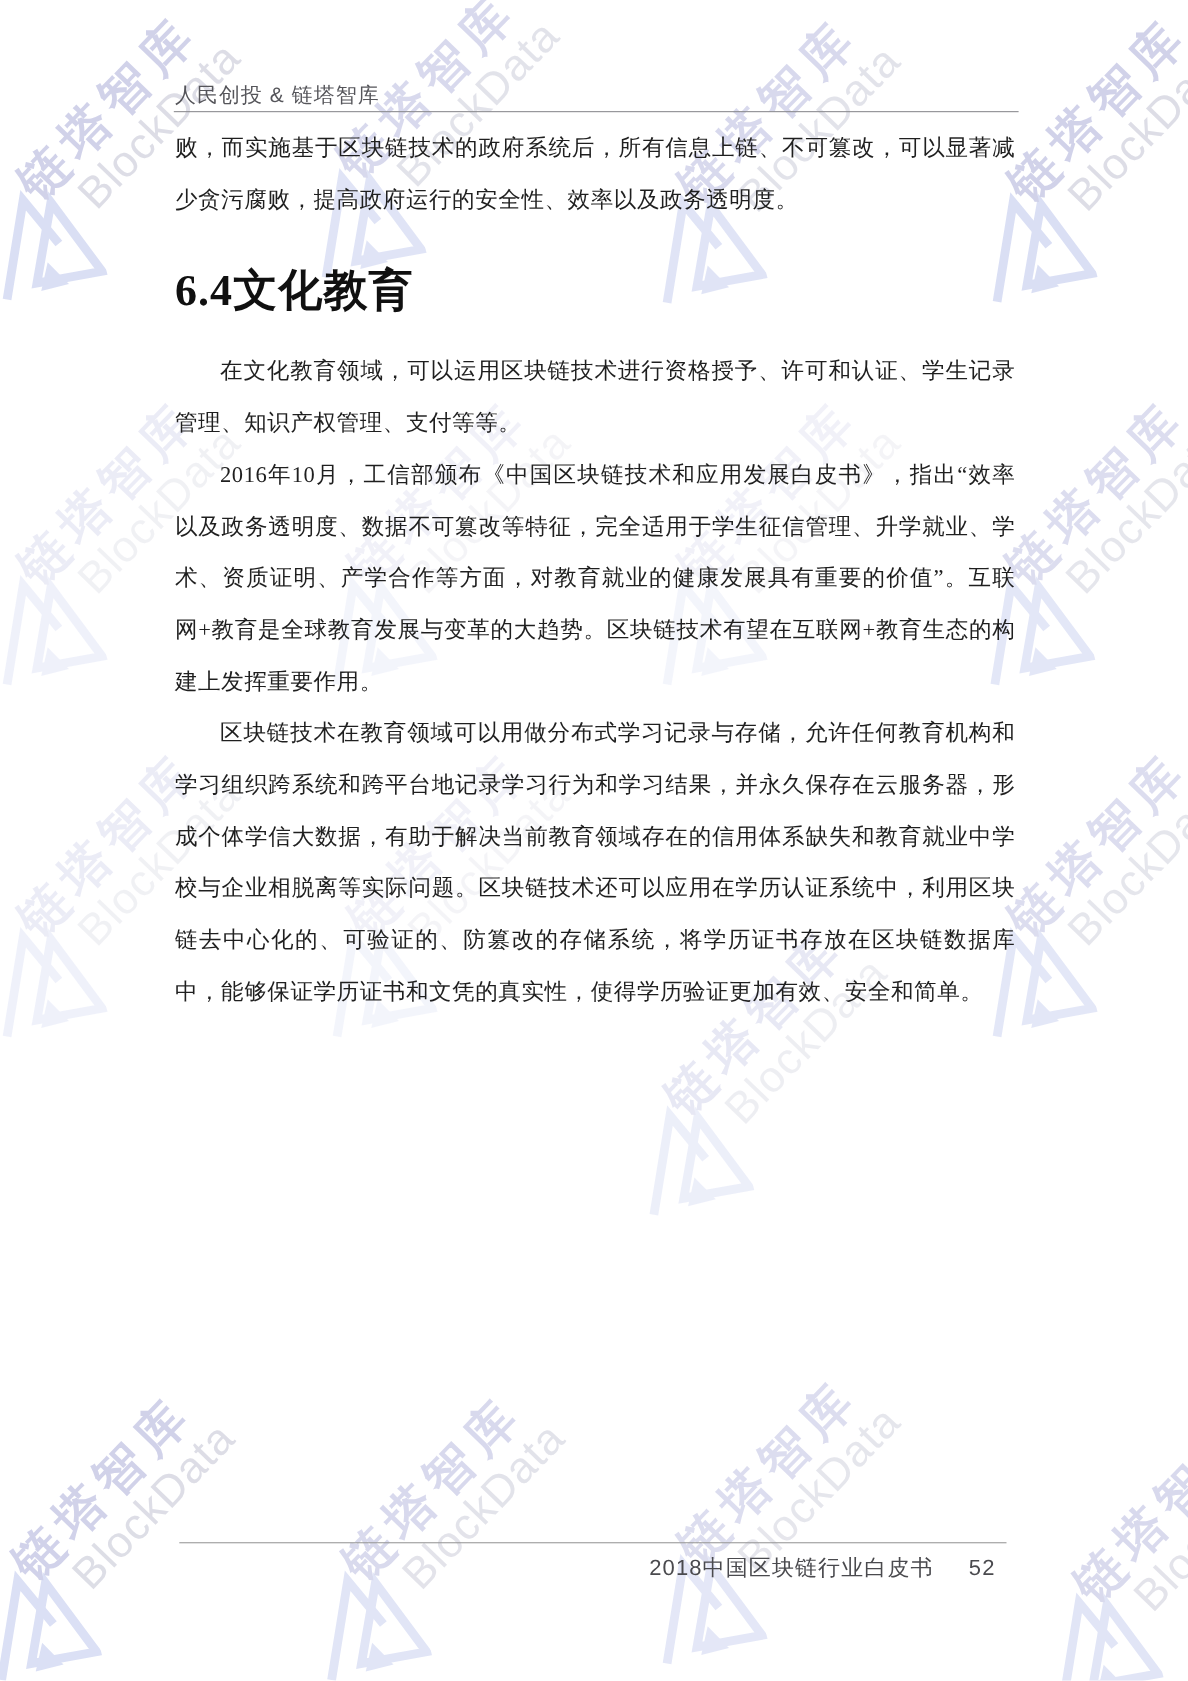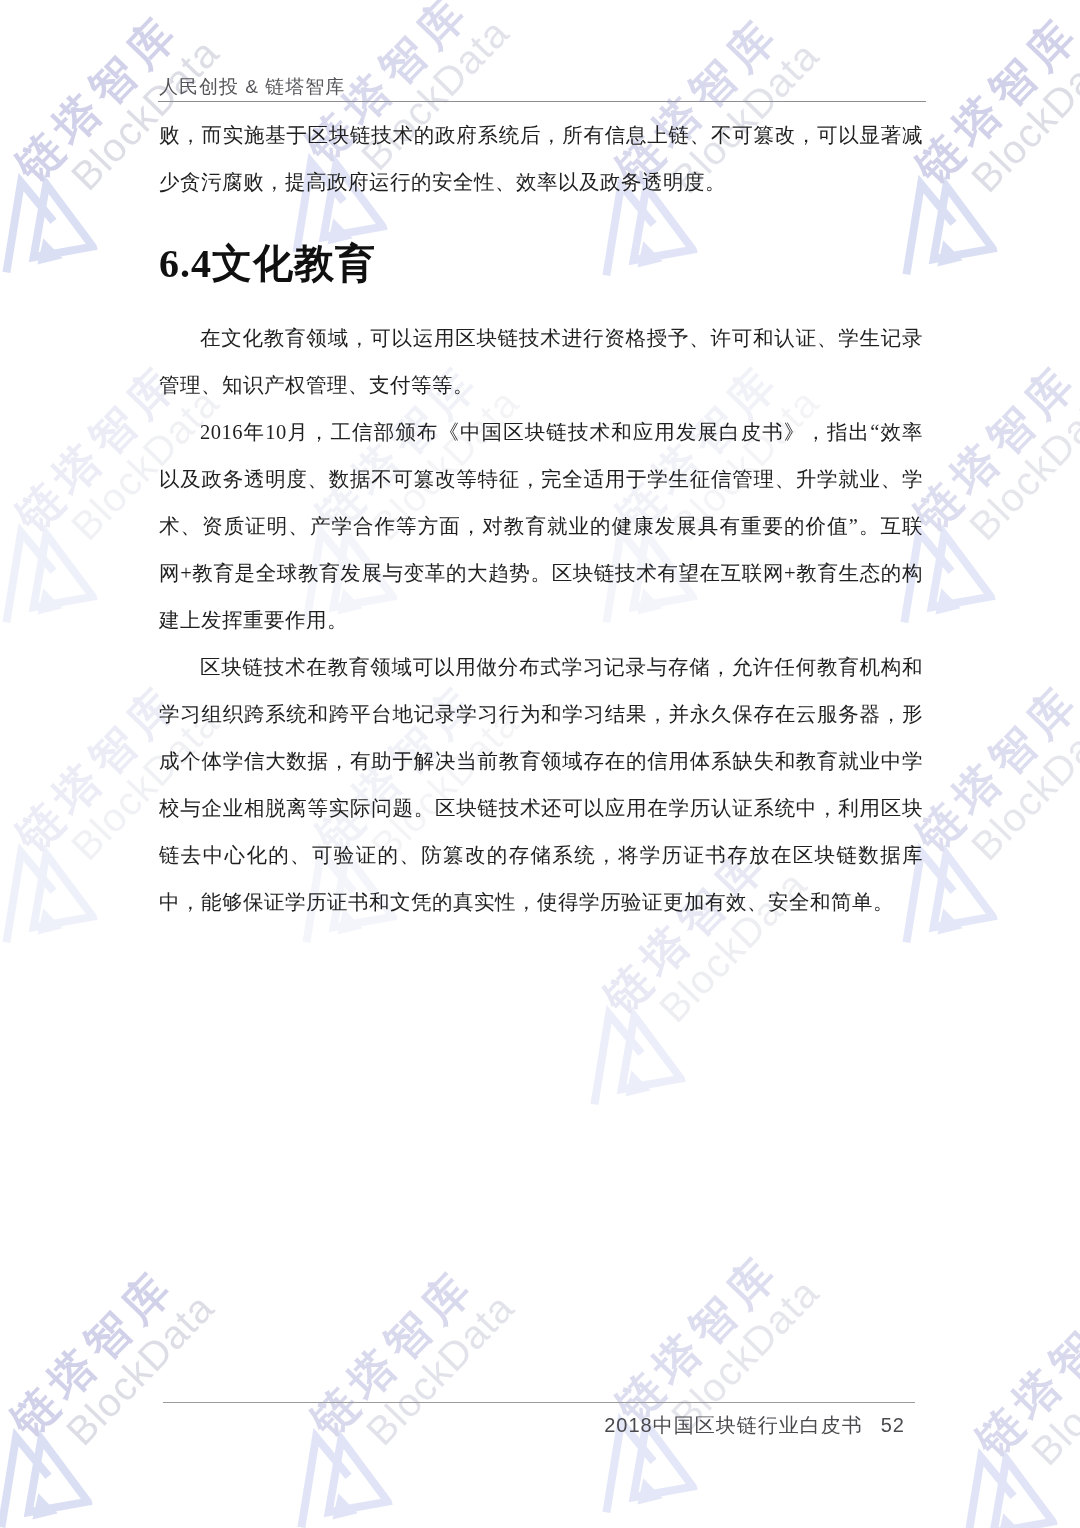--- a/index.html
+++ b/index.html
@@ -49,21 +49,21 @@
     color:#101010; letter-spacing:1px;
   }
 
   
   .footer-rule { position:absolute; top:1402px; left:163px; width:752px; height:1px; background:#9b9b9b; z-index:2; }
   .footer-text {
     position:absolute; top:1412px; left:163px; width:742px; z-index:2;
     text-align:right; font-family:"Liberation Sans","DejaVu Sans",sans-serif;
     font-size:20px; color:#4a4a4e; letter-spacing:1px;
   }
-  .footer-text .pageno { margin-left:18px; }
+  .footer-text .pageno { margin-left:32px; }
 </style>
 </head>
 <body>
 
 <div class="page">
 
   <div class="wm-layer">
 
     <div class="wm" style="left:-4px;top:-15px;opacity:.60">
       <svg class="wm-logo" width="100" height="100" viewBox="0 0 100 100">

